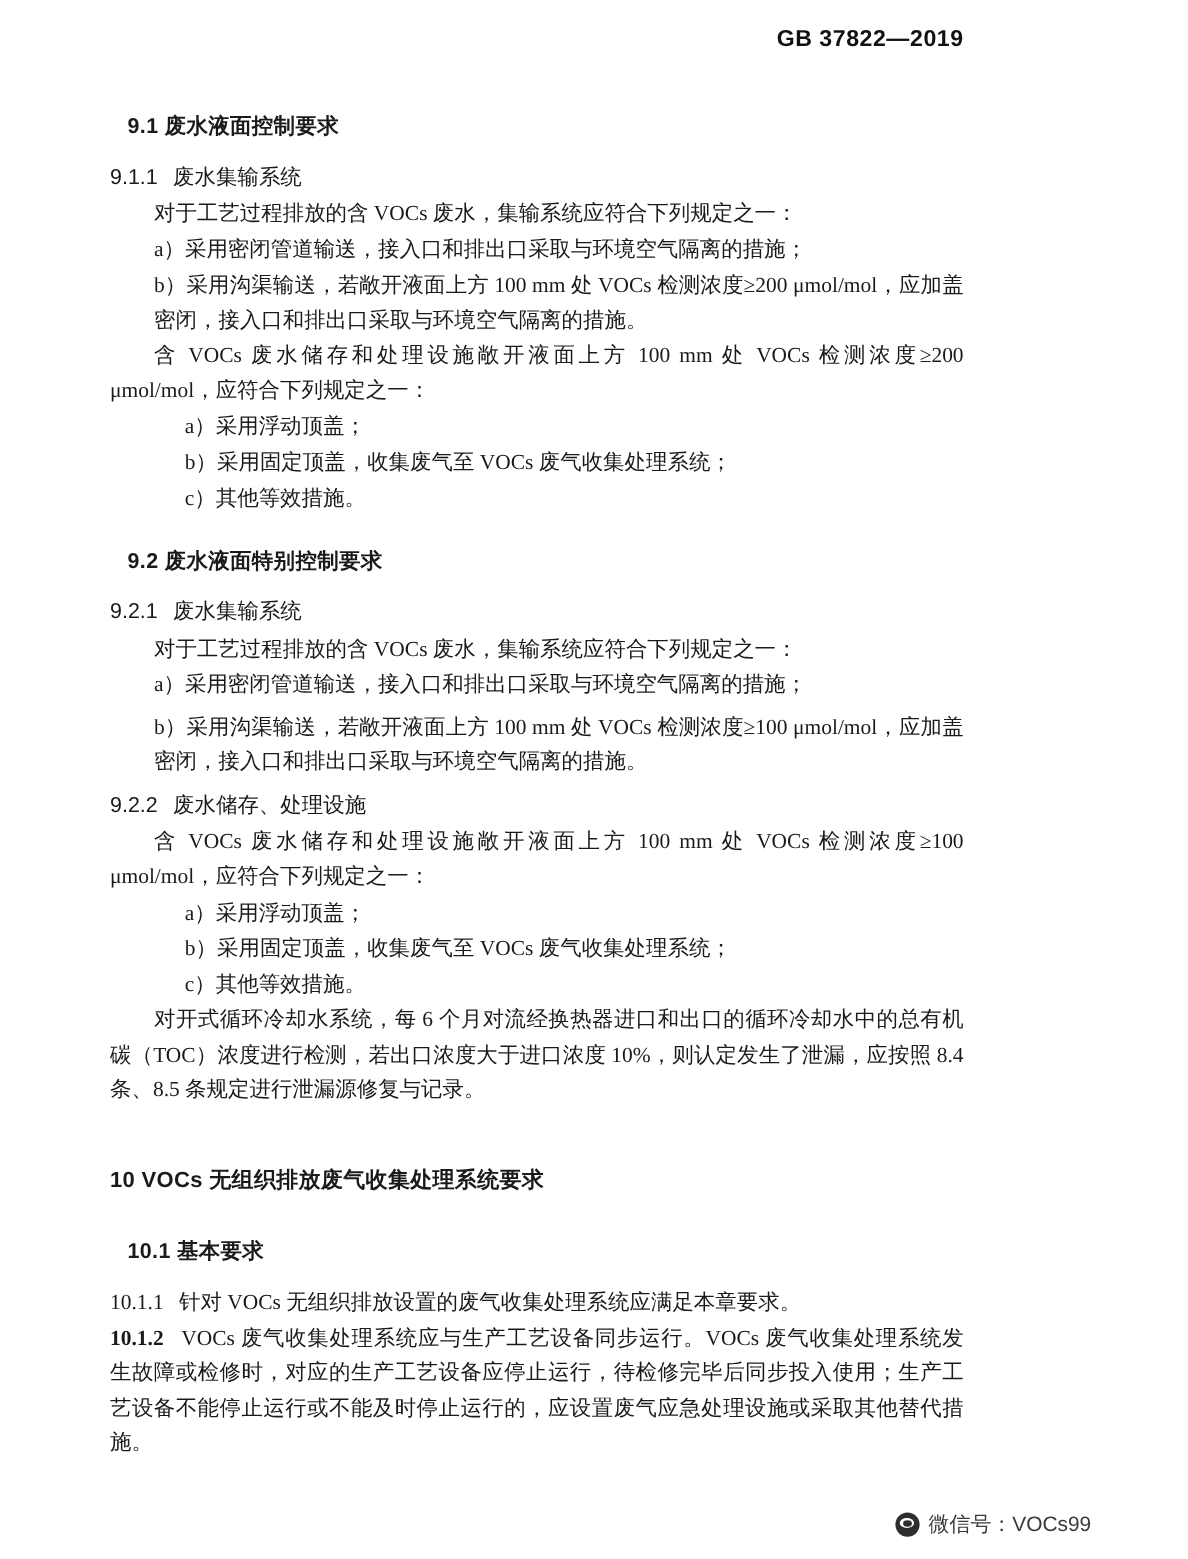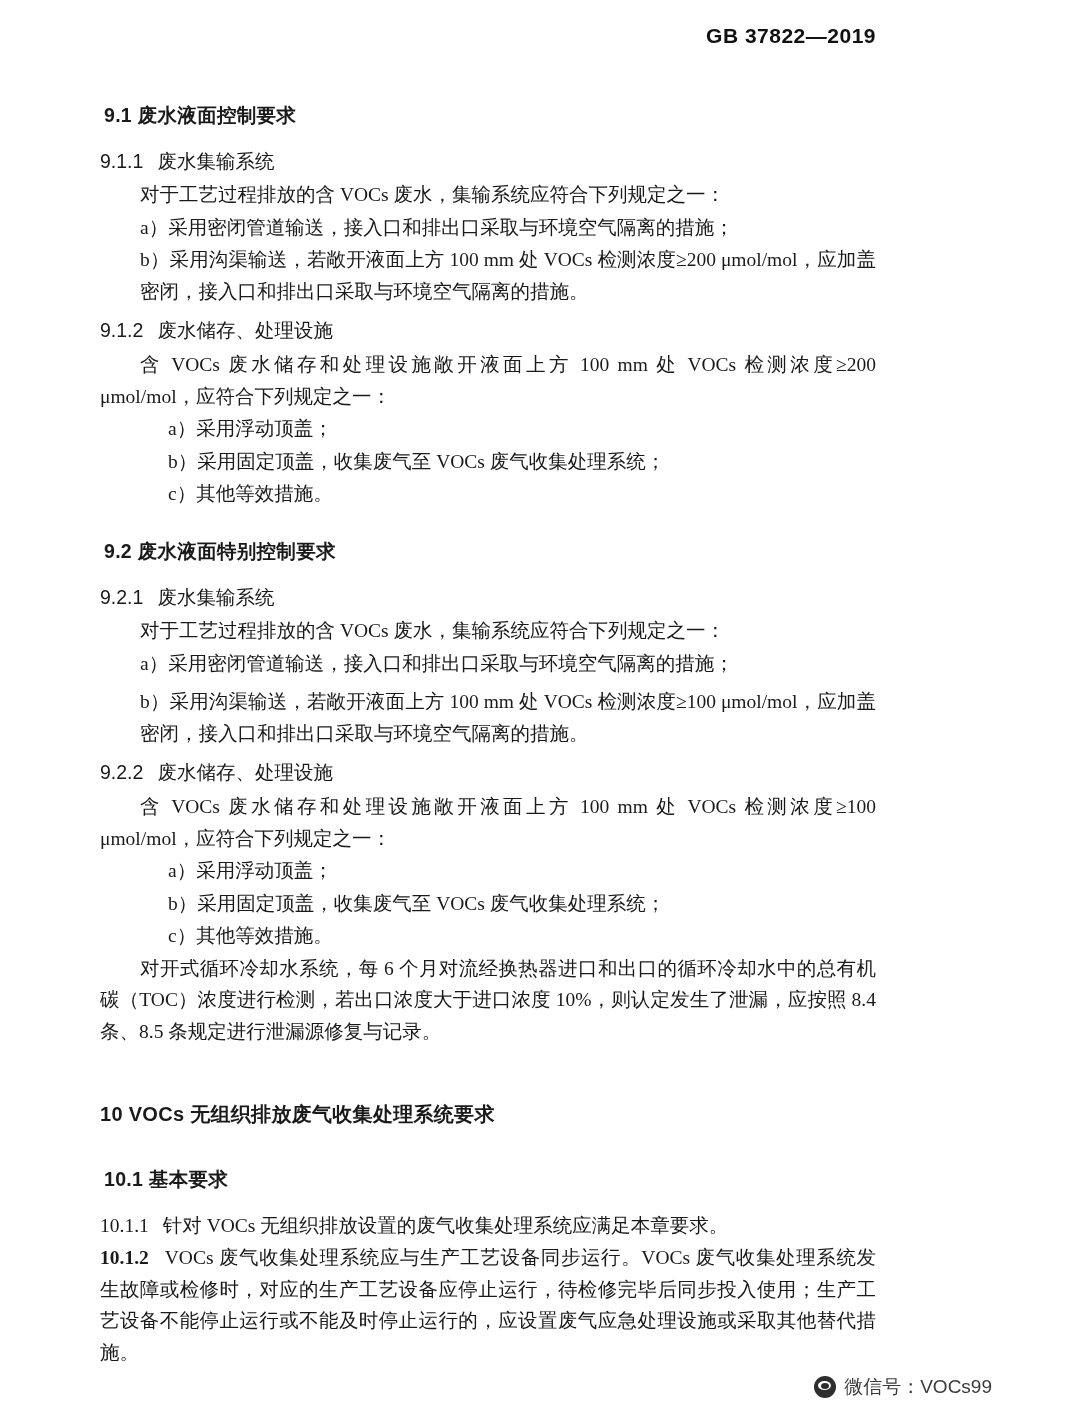--- a/index.html
+++ b/index.html
@@ -42,21 +42,21 @@
     font-weight: bold;
     font-size: 20px;
     margin: 0 0 30px 0;
     letter-spacing: 0.3px;
   }
   .h1.spaced-top { margin-top: 23px; }
   .h2 {
     font-family: "Liberation Sans", "DejaVu Sans", sans-serif;
     font-weight: bold;
     font-size: 19.5px;
-    margin: 26px 0 14px 4px;
+    margin: 26px 0 14px 16px;
     letter-spacing: 0.3px;
   }
   .h3 {
     font-family: Liberation Sans, sans-serif;
     font-weight: normal;
     font-size: 19.5px;
     margin: 8px 0 2px 0;
   }
   .h3 .num { margin-right: 14px; }
   .p {
@@ -124,23 +124,20 @@
 
     <div class="h2">9.1   废水液面控制要求</div>
 
     <div class="h3">
       <span class="num">9.1.1</span><span>废水集输系统</span>
     </div>
     <div class="p indent1">对于工艺过程排放的含 VOCs 废水，集输系统应符合下列规定之一：</div>
     <div class="p indent-item">a）采用密闭管道输送，接入口和排出口采取与环境空气隔离的措施；</div>
     <div class="p indent-item">b）采用沟渠输送，若敞开液面上方 100 mm 处 VOCs 检测浓度≥200 μmol/mol，应加盖密闭，接入口和排出口采取与环境空气隔离的措施。</div>
 
-    <div class="h3">
-      <span class="num">9.1.2</span><span>废水储存、处理设施</span>
-    </div>
     <div class="p indent1">含 VOCs 废水储存和处理设施敞开液面上方 100 mm 处 VOCs 检测浓度≥200 μmol/mol，应符合下列规定之一：</div>
     <div class="p indent-item" style="margin-left:68px;">a）采用浮动顶盖；</div>
     <div class="p indent-item" style="margin-left:68px;">b）采用固定顶盖，收集废气至 VOCs 废气收集处理系统；</div>
     <div class="p indent-item" style="margin-left:68px;">c）其他等效措施。</div>
 
     <div class="h2">9.2   废水液面特别控制要求</div>
 
     <div class="h3">
       <span class="num">9.2.1</span><span>废水集输系统</span>
     </div>

